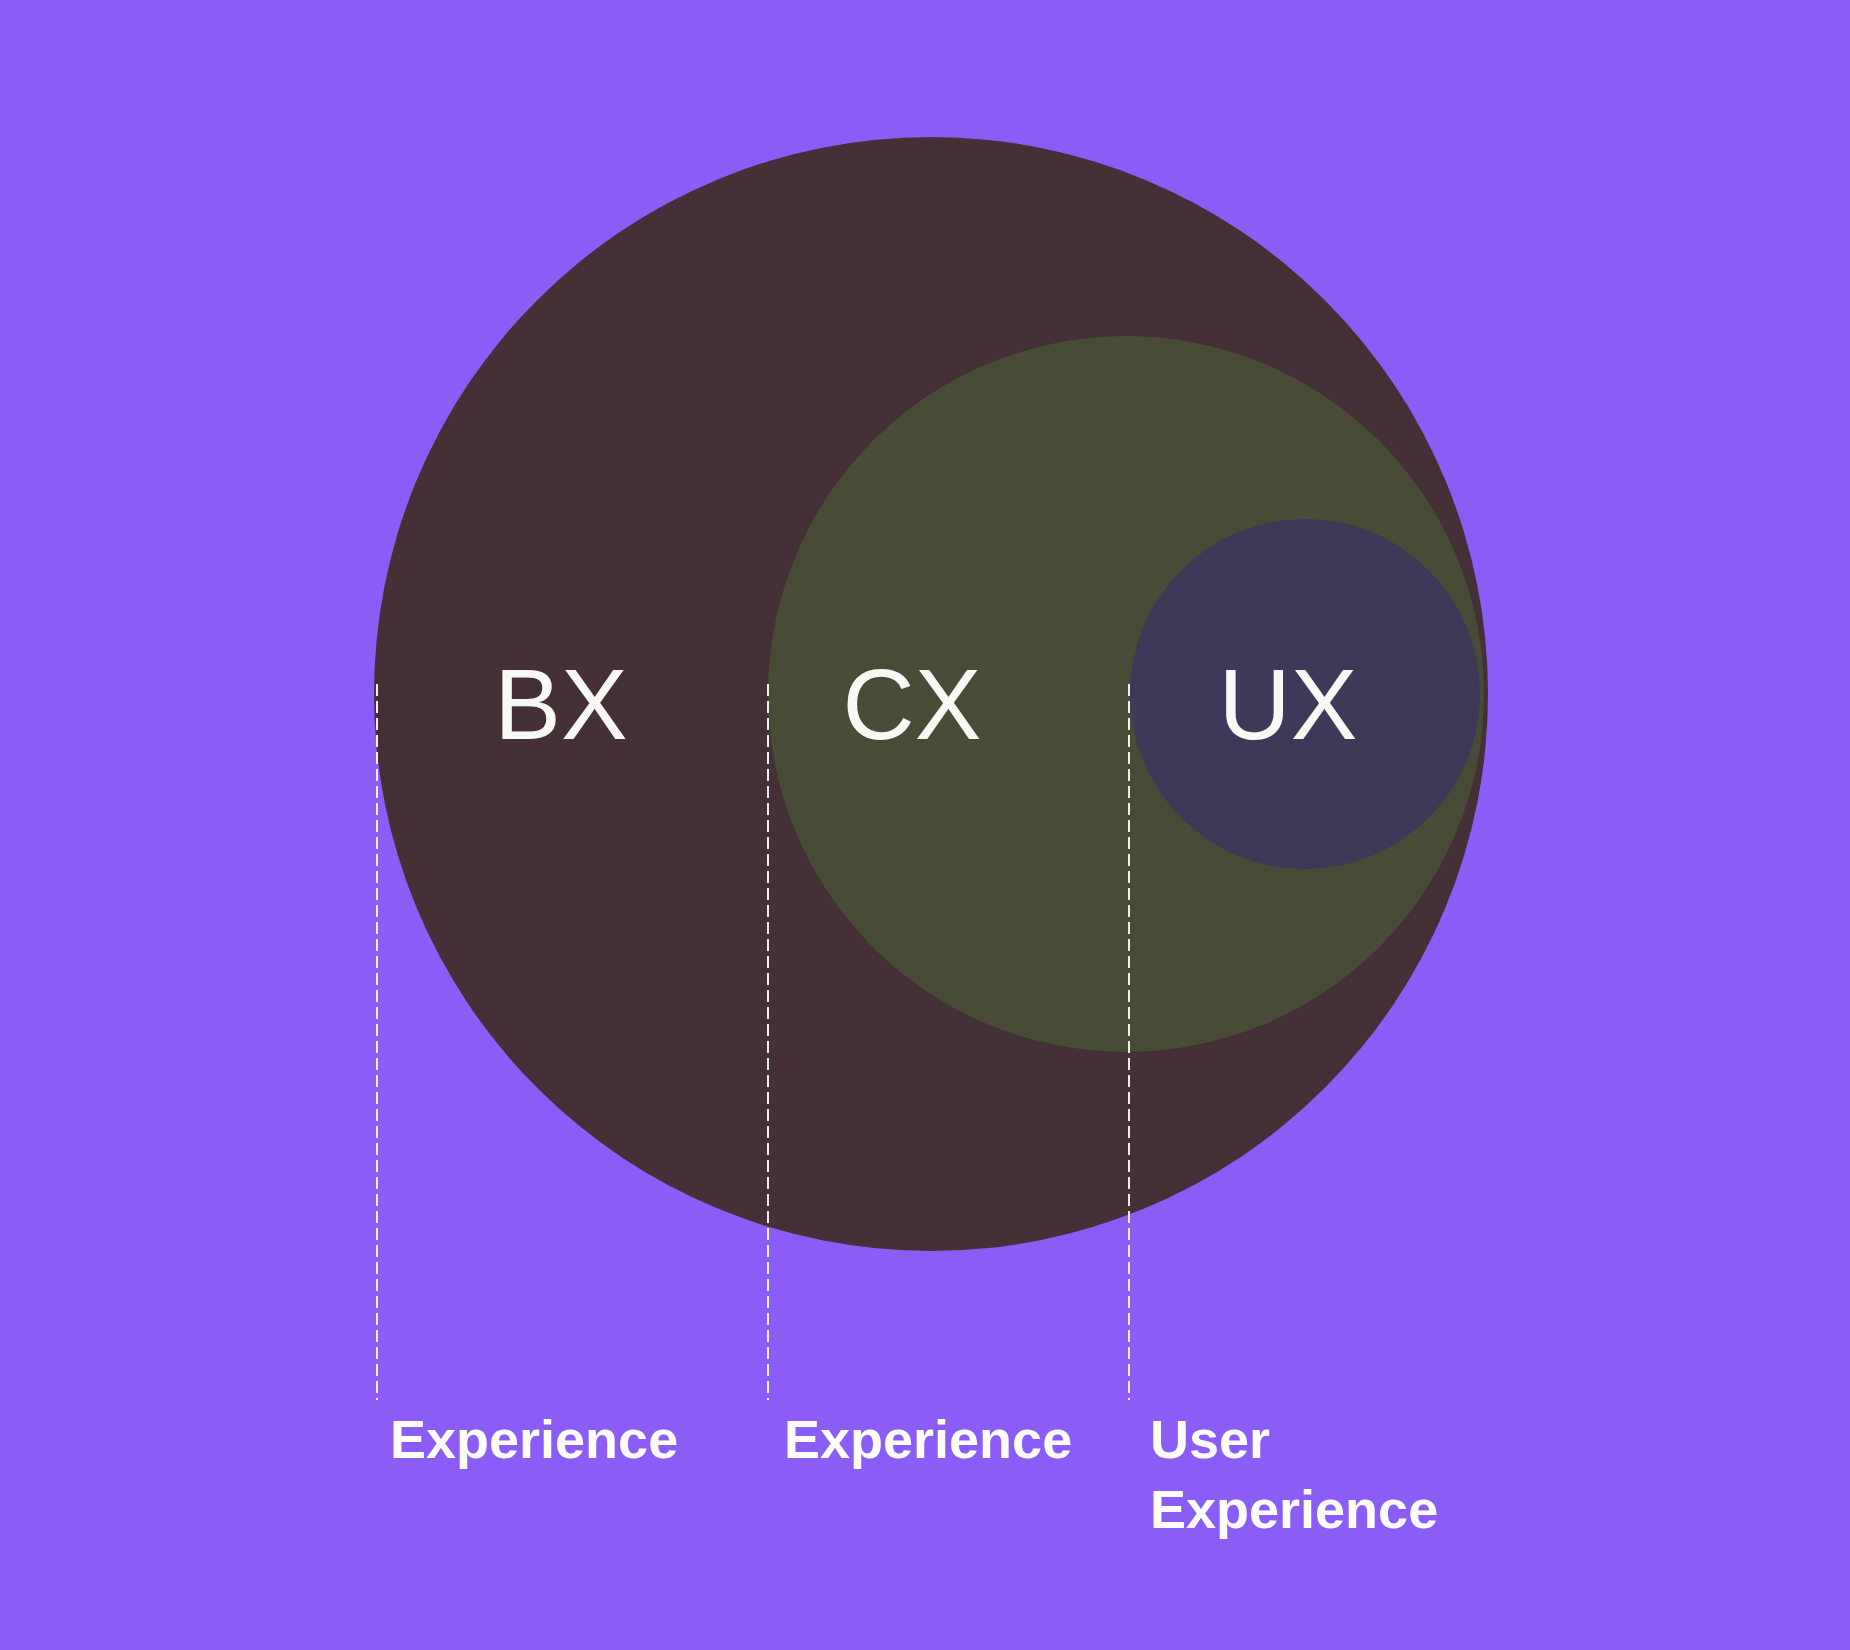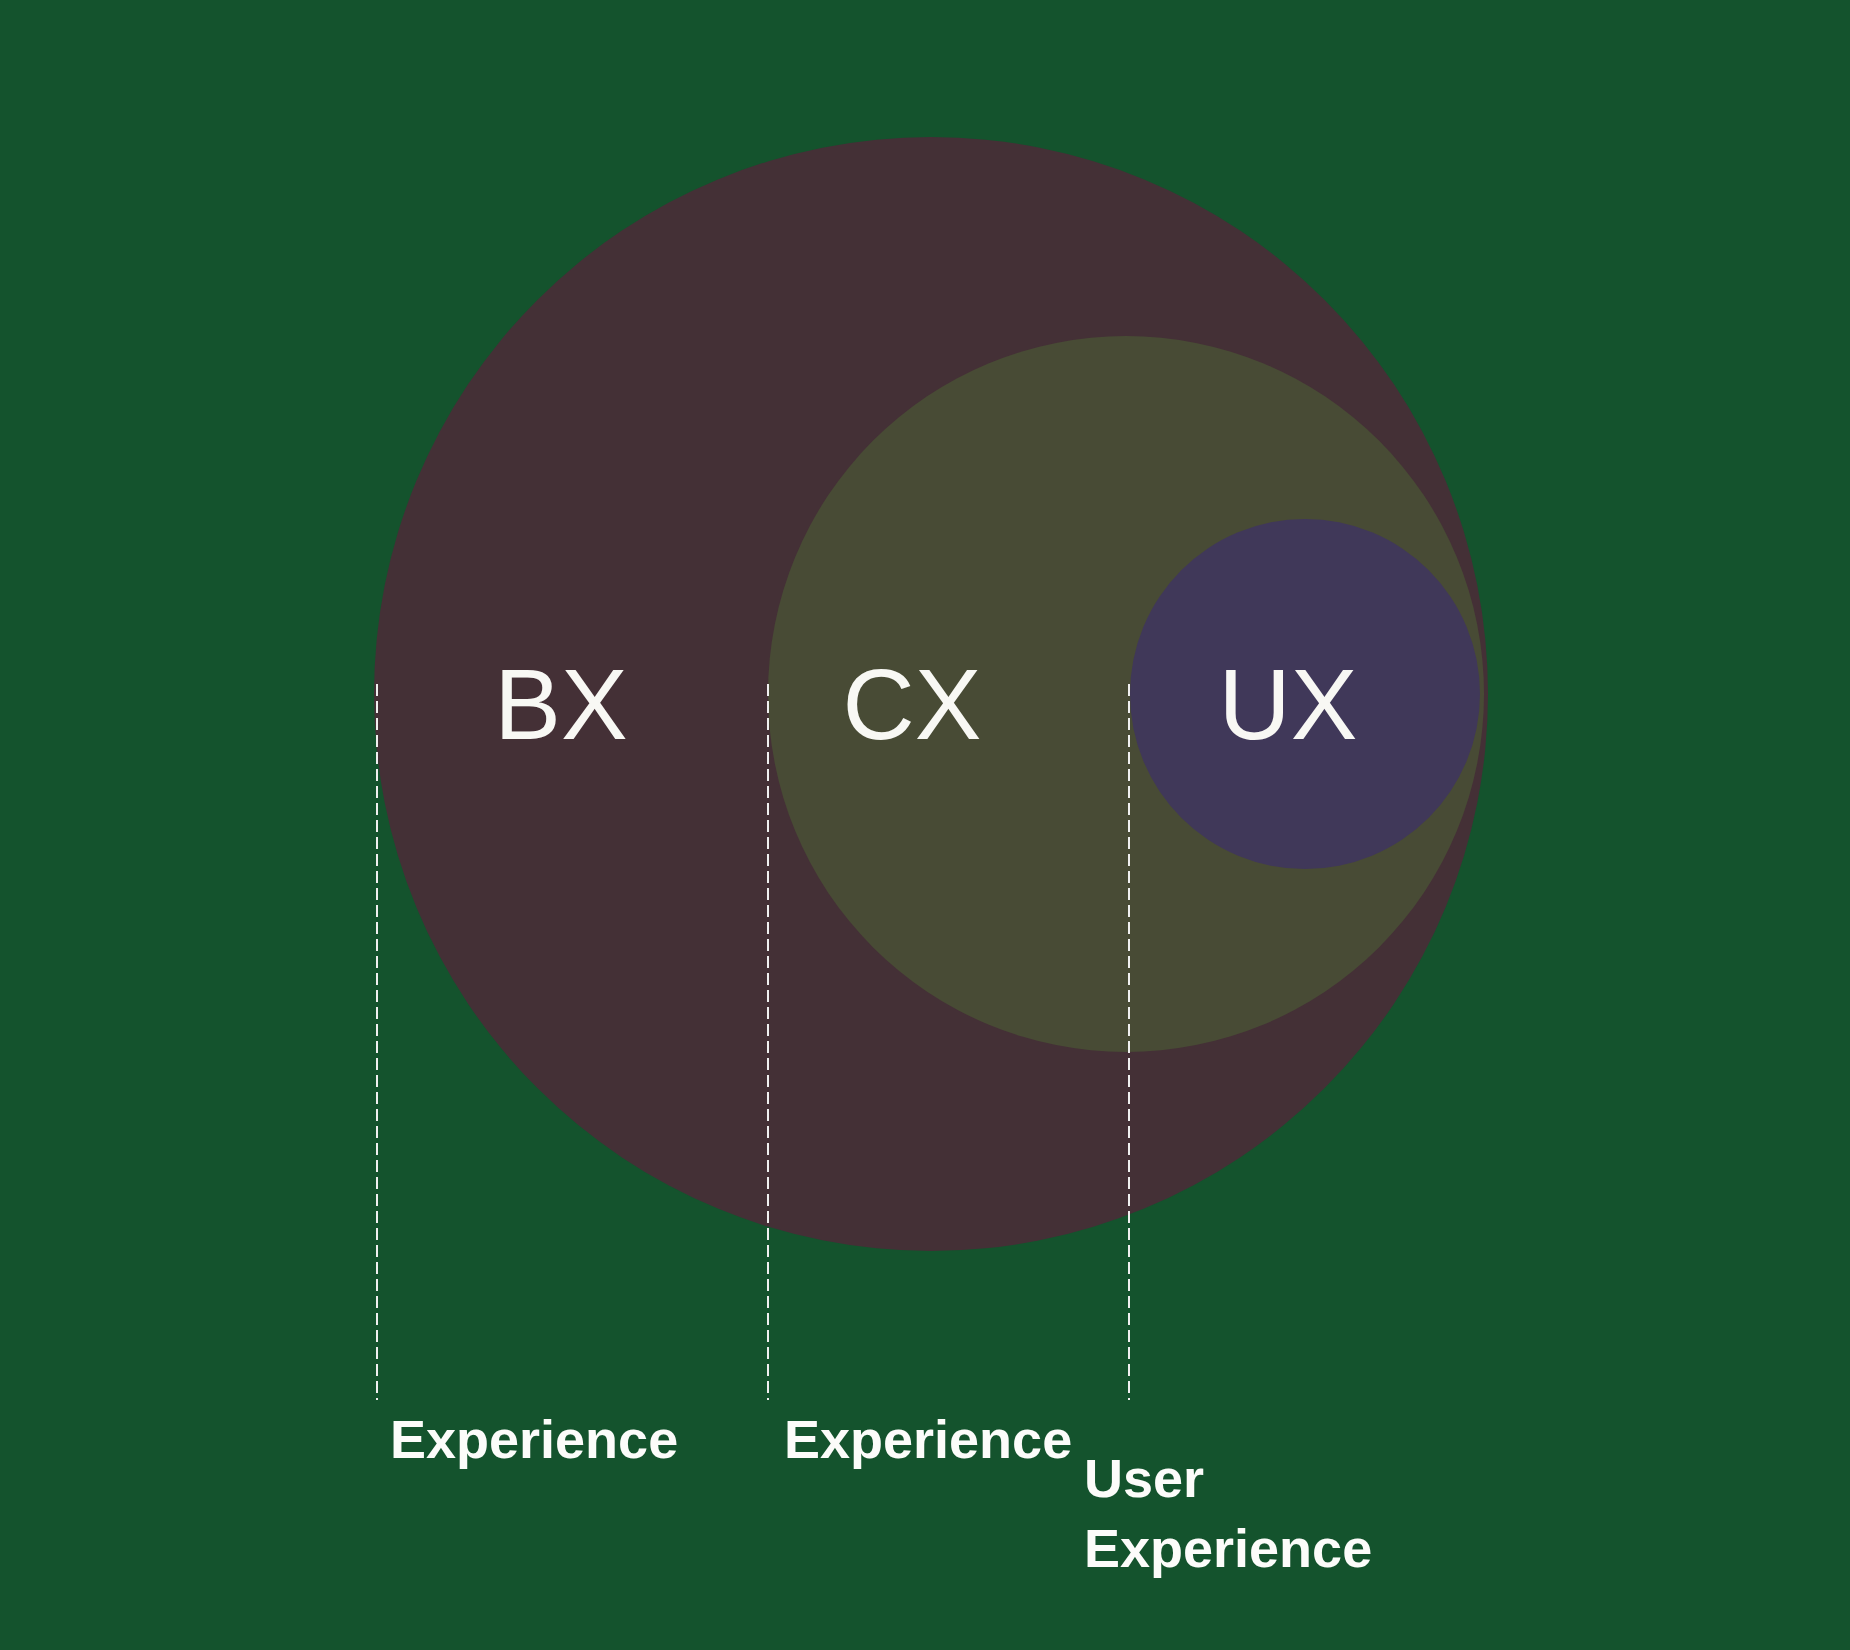--- a/index.html
+++ b/index.html
@@ -68,26 +68,26 @@
   .caption {
     position: absolute;
     top: 1404px;
     font-size: 54px;
     font-weight: 700;
     line-height: 70px;
     white-space: nowrap;
   }
   .caption-bx { left: 390px; }
   .caption-cx { left: 784px; }
-  .caption-ux { left: 1084px; margin-top: 39px; }
+  .caption-ux { left: 1150px; }
 </style>
 </head>
 <body>
 
-<div class="stage" style="background: #14532d;">
+<div class="stage" style="background: #8b5cf6;">
 
   <div class="circle circle-bx" style="background: rgb(68, 48, 54);"></div>
   <div class="circle circle-cx" style="background: rgb(72, 75, 53);"></div>
   <div class="circle circle-ux" style="background: rgb(64, 56, 89);"></div>
 
   <div class="guide guide-bx" style="--dash: #f0f0f0;"></div>
   <div class="guide guide-cx" style="--dash: #f0f0f0;"></div>
   <div class="guide guide-ux" style="--dash: #f0f0f0;"></div>
 
   <div class="venn-label venn-label-bx" style="color: rgb(248, 248, 244);">BX</div>

